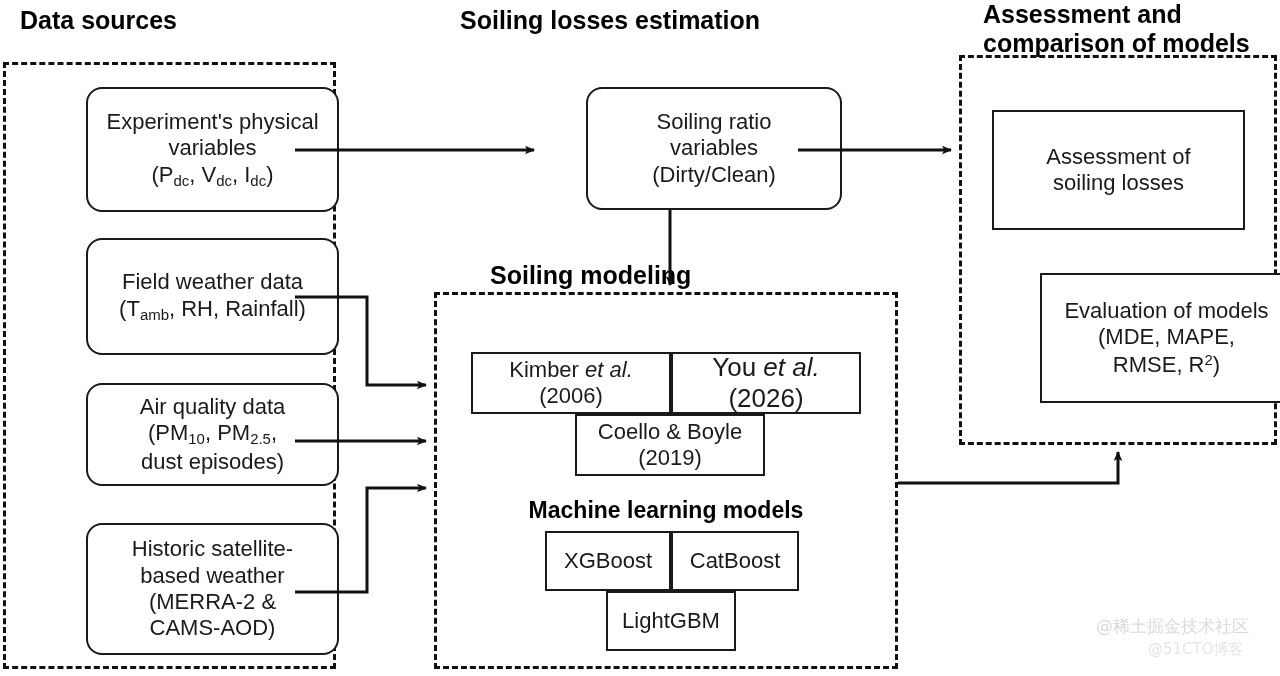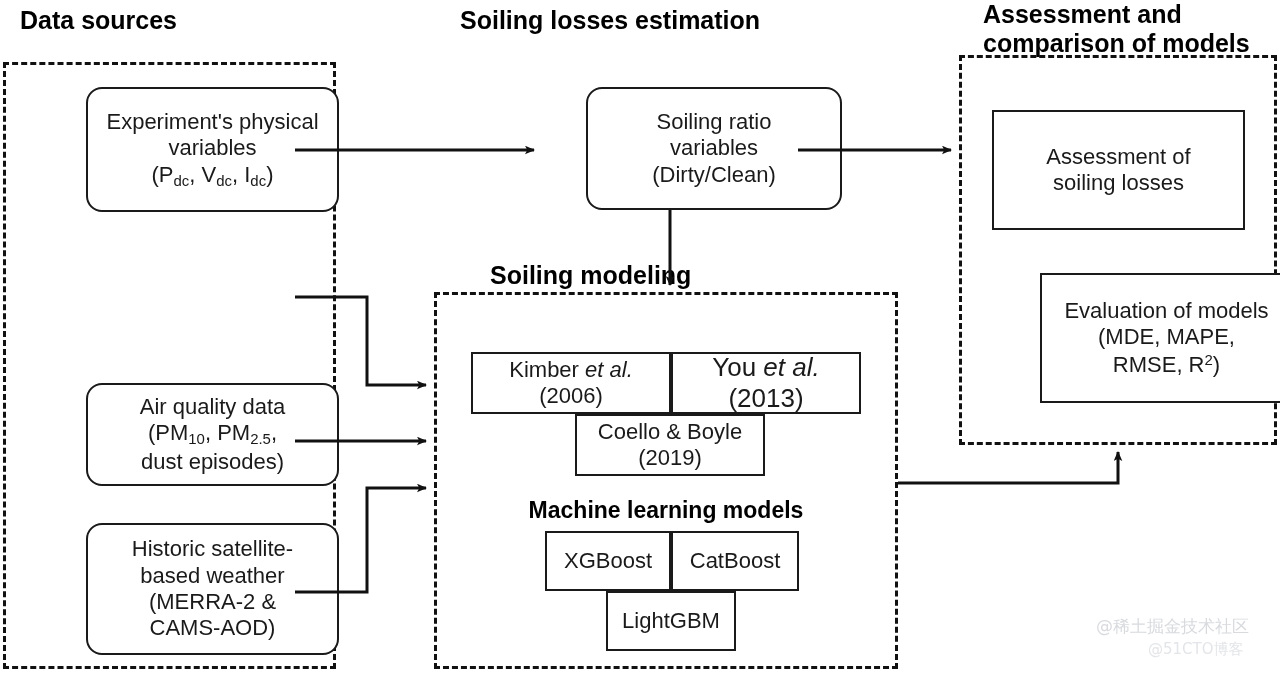--- a/index.html
+++ b/index.html
@@ -114,20 +114,26 @@
   <div class="dashed-zone" style="left:959px; top:55px; width:318px; height:390px;"></div>
 
   <div class="rounded-box" style="left:42px; top:87px; width:253px; height:125px; font-size:22px;">
     <span class="box-text">
       <span>Experiment's physical</span><br>
       <span>variables</span><br>
       <span><span>(P</span><sub>dc</sub><span>, V</span><sub>dc</sub><span>, I</span><sub>dc</sub><span>)</span></span>
     </span>
   </div>
 
+  <div class="rounded-box" style="left:42px; top:238px; width:253px; height:117px; font-size:22px;">
+    <span class="box-text">
+      <span>Field weather data</span><br>
+      <span><span>(T</span><sub>amb</sub><span>, RH, Rainfall)</span></span>
+    </span>
+  </div>
 
   <div class="rounded-box" style="left:42px; top:383px; width:253px; height:103px; font-size:22px;">
     <span class="box-text">
       <span>Air quality data</span><br>
       <span><span>(PM</span><sub>10</sub><span>, PM</span><sub>2.5</sub><span>,</span></span><br>
       <span>dust episodes)</span>
     </span>
   </div>
 
   <div class="rounded-box" style="left:42px; top:523px; width:253px; height:132px; font-size:22px;">
@@ -153,21 +159,21 @@
   <div class="grid-cell" style="left:471px; top:352px; width:200px; height:62px; font-size:22px;">
     <span class="box-text">
       <span><span>Kimber </span><span class="ital">et al.</span></span><br>
       <span>(2006)</span>
     </span>
   </div>
 
   <div class="grid-cell" style="left:671px; top:352px; width:190px; height:62px; font-size:26px;">
     <span class="box-text">
       <span><span>You </span><span class="ital">et al.</span></span><br>
-      <span>(2013)</span>
+      <span>(2026)</span>
     </span>
   </div>
 
   <div class="grid-cell" style="left:575px; top:414px; width:190px; height:62px; font-size:22px;">
     <span class="box-text">
       <span>Coello &amp; Boyle</span><br>
       <span>(2019)</span>
     </span>
   </div>
 

